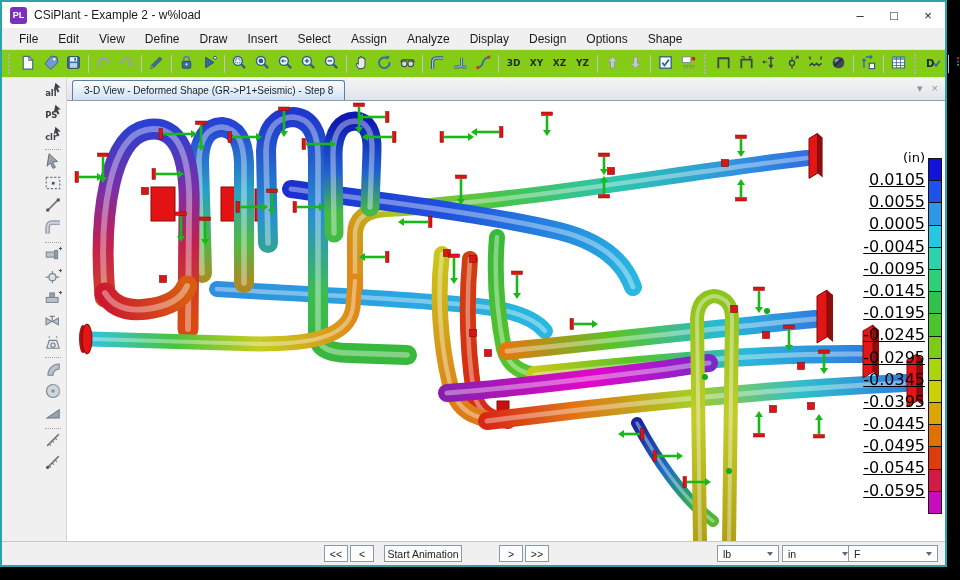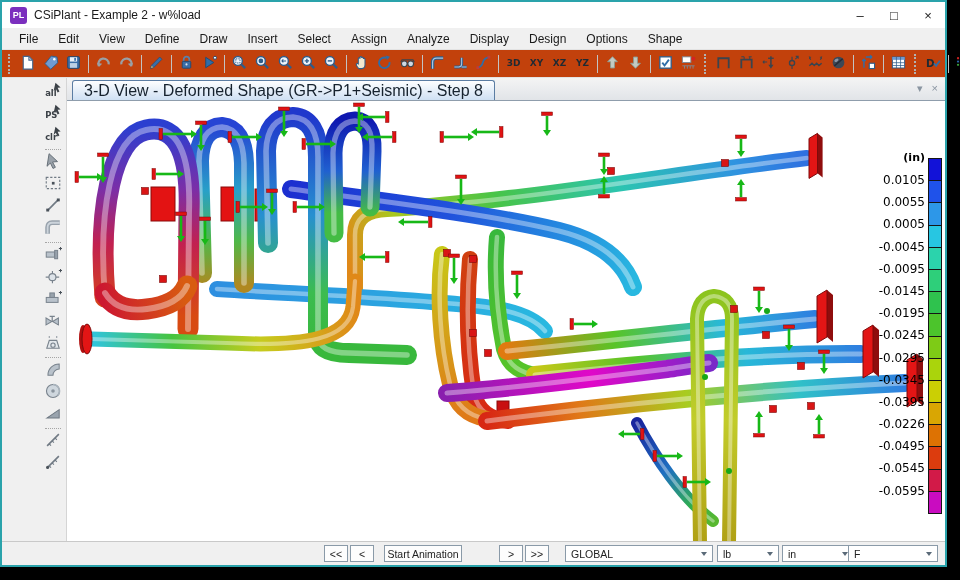--- a/index.html
+++ b/index.html
@@ -5,38 +5,38 @@
   html,body{margin:0;padding:0;background:#000;}
   body{width:960px;height:580px;position:relative;overflow:hidden;font-family:"Liberation Sans",sans-serif;}
   .window{position:absolute;left:0;top:0;width:947px;height:567px;background:#f0f0f0;border:2px solid #2aa3ab;box-sizing:border-box;display:flex;flex-direction:column;}
   .titlebar{height:26px;background:#fff;display:flex;align-items:center;flex:none;}
   .logo{width:17px;height:17px;background:#7b2fbe;border-radius:3px;color:#fff;font-size:9px;font-weight:bold;display:flex;align-items:center;justify-content:center;margin:0 7px 0 8px;flex:none;}
   .title-text{font-size:12px;color:#1a1a1a;}
   .win-controls{margin-left:auto;display:flex;height:100%;}
   .win-btn{width:34px;height:100%;display:flex;align-items:center;justify-content:center;font-size:13px;color:#222;}
   .menubar{height:21px;display:flex;align-items:center;padding-left:7px;flex:none;background:#f0f0f0;}
   .menu-item{font-size:12px;color:#1a1a1a;padding:0 10px;white-space:nowrap;}
-  .toolbar{height:27px;display:flex;align-items:center;flex:none;border-top:1px solid #e3e3e3;border-bottom:1px solid #e3e3e3;padding-left:2px;background:#c2410c;}
+  .toolbar{height:27px;display:flex;align-items:center;flex:none;border-top:1px solid #e3e3e3;border-bottom:1px solid #e3e3e3;padding-left:2px;background:#84cc16;}
   .tb-btn{width:23px;height:24px;display:flex;align-items:center;justify-content:center;background:none;border:0;padding:0;flex:none;}
   .tb-sep{width:1px;height:18px;background:#c3c3c3;margin:0 3px;flex:none;}
   .tb-handle{width:2px;height:20px;margin:0 4px;border-left:2px dotted #b2b2b2;flex:none;}
   .main-row{flex:1;display:flex;min-height:0;padding-left:38px;}
   .side{width:26px;background:#f0f0f0;border-right:1px solid #d5d5d5;display:flex;flex-direction:column;align-items:center;padding-top:3px;flex:none;}
   .side-btn{width:22px;height:22px;display:flex;align-items:center;justify-content:center;flex:none;}
   .side-sep{width:16px;border-top:1px dotted #a5a5a5;margin:2px 0;flex:none;}
   .right-col{flex:1;display:flex;flex-direction:column;min-width:0;}
   .tabstrip{height:22px;background:linear-gradient(#f4f4f4,#e1e4e8);border-bottom:1px solid #8f9dac;display:flex;align-items:flex-end;flex:none;position:relative;}
-  .tab-active{margin-left:5px;height:20px;line-height:19px;padding:0 11px;font-size:16px;color:#16222e;background:linear-gradient(#fdfeff,#cfe0f3);border:1px solid #5b7da3;border-bottom:0;border-radius:3px 3px 0 0;box-sizing:border-box;white-space:nowrap;}
+  .tab-active{margin-left:5px;height:20px;line-height:19px;padding:0 11px;font-size:10px;color:#16222e;background:linear-gradient(#fdfeff,#cfe0f3);border:1px solid #5b7da3;border-bottom:0;border-radius:3px 3px 0 0;box-sizing:border-box;white-space:nowrap;}
   .tab-right{position:absolute;right:7px;top:5px;color:#8a95a1;font-size:11px;display:flex;gap:9px;line-height:1;}
   .canvas{flex:1;background:#fff;position:relative;overflow:hidden;}
   .pipes-svg{position:absolute;left:0;top:0;}
   .legend{position:absolute;top:46px;right:3px;display:flex;align-items:flex-start;font-family:"DejaVu Sans",sans-serif;}
   .legend-labels{display:flex;flex-direction:column;text-align:right;margin-right:3px;color:#000;}
-  .legend-unit{height:22px;line-height:22px;font-size:11px;font-weight:bold;}
-  .legend-tick{height:22.2px;line-height:22.2px;font-size:12px;}
+  .legend-unit{height:22px;line-height:22px;font-size:13px;}
+  .legend-tick{height:22.2px;line-height:22.2px;font-size:16px;text-decoration:underline;}
   .legend-bar{margin-top:11px;border:1px solid #151515;width:12px;display:flex;flex-direction:column;}
   .legend-band{height:21.2px;border-top:1px solid #151515;}
   .legend-band:first-child{border-top:0;}
   .bottombar{height:23px;border-top:1px solid #c9c9c9;background:#f0f0f0;position:relative;flex:none;}
   .bb-btn{position:absolute;top:3px;height:17px;background:#fdfdfd;border:1px solid #8a9aa8;font-size:10.5px;color:#222;display:flex;align-items:center;justify-content:center;box-sizing:border-box;}
   .combo{position:absolute;top:3px;height:17px;background:#fff;border:1px solid #8a9aa8;font-size:10.5px;color:#222;display:flex;align-items:center;box-sizing:border-box;padding-left:5px;}
   .combo-arrow{margin-left:auto;margin-right:5px;width:0;height:0;border-left:3.5px solid transparent;border-right:3.5px solid transparent;border-top:4px solid #5a6a78;}
 </style>
 </head>
 <body>
@@ -832,21 +832,21 @@
               <div class="legend-tick">0.0055</div>
               <div class="legend-tick">0.0005</div>
               <div class="legend-tick">-0.0045</div>
               <div class="legend-tick">-0.0095</div>
               <div class="legend-tick">-0.0145</div>
               <div class="legend-tick">-0.0195</div>
               <div class="legend-tick">-0.0245</div>
               <div class="legend-tick">-0.0295</div>
               <div class="legend-tick">-0.0345</div>
               <div class="legend-tick">-0.0395</div>
-              <div class="legend-tick">-0.0226</div>
+              <div class="legend-tick">-0.0445</div>
               <div class="legend-tick">-0.0495</div>
               <div class="legend-tick">-0.0545</div>
               <div class="legend-tick">-0.0595</div>
             </div>
           <div class="legend-bar" id="legend-bar">
               <div class="legend-band" style="background: rgb(18, 18, 216);"></div>
               <div class="legend-band" style="background: rgb(31, 82, 234);"></div>
               <div class="legend-band" style="background: rgb(45, 151, 232);"></div>
               <div class="legend-band" style="background: rgb(39, 198, 226);"></div>
               <div class="legend-band" style="background: rgb(43, 211, 172);"></div>
@@ -866,24 +866,20 @@
       </div>
     </div>
   </div>
 
   <div class="bottombar" id="bottombar">
       <div class="bb-btn" style="left: 322px; width: 24px;">&lt;&lt;</div>
       <div class="bb-btn" style="left: 348px; width: 24px;">&lt;</div>
       <div class="bb-btn" style="left: 382px; width: 78px;">Start Animation</div>
       <div class="bb-btn" style="left: 497px; width: 24px;">&gt;</div>
       <div class="bb-btn" style="left: 523px; width: 24px;">&gt;&gt;</div>
-      <div class="combo" style="left: 563px; width: 148px;">
-        <span>GLOBAL</span>
-        <span class="combo-arrow"></span>
-      </div>
       <div class="combo" style="left: 715px; width: 62px;">
         <span>lb</span>
         <span class="combo-arrow"></span>
       </div>
       <div class="combo" style="left: 780px; width: 72px;">
         <span>in</span>
         <span class="combo-arrow"></span>
       </div>
       <div class="combo" style="left: 846px; width: 90px;">
         <span>F</span>

